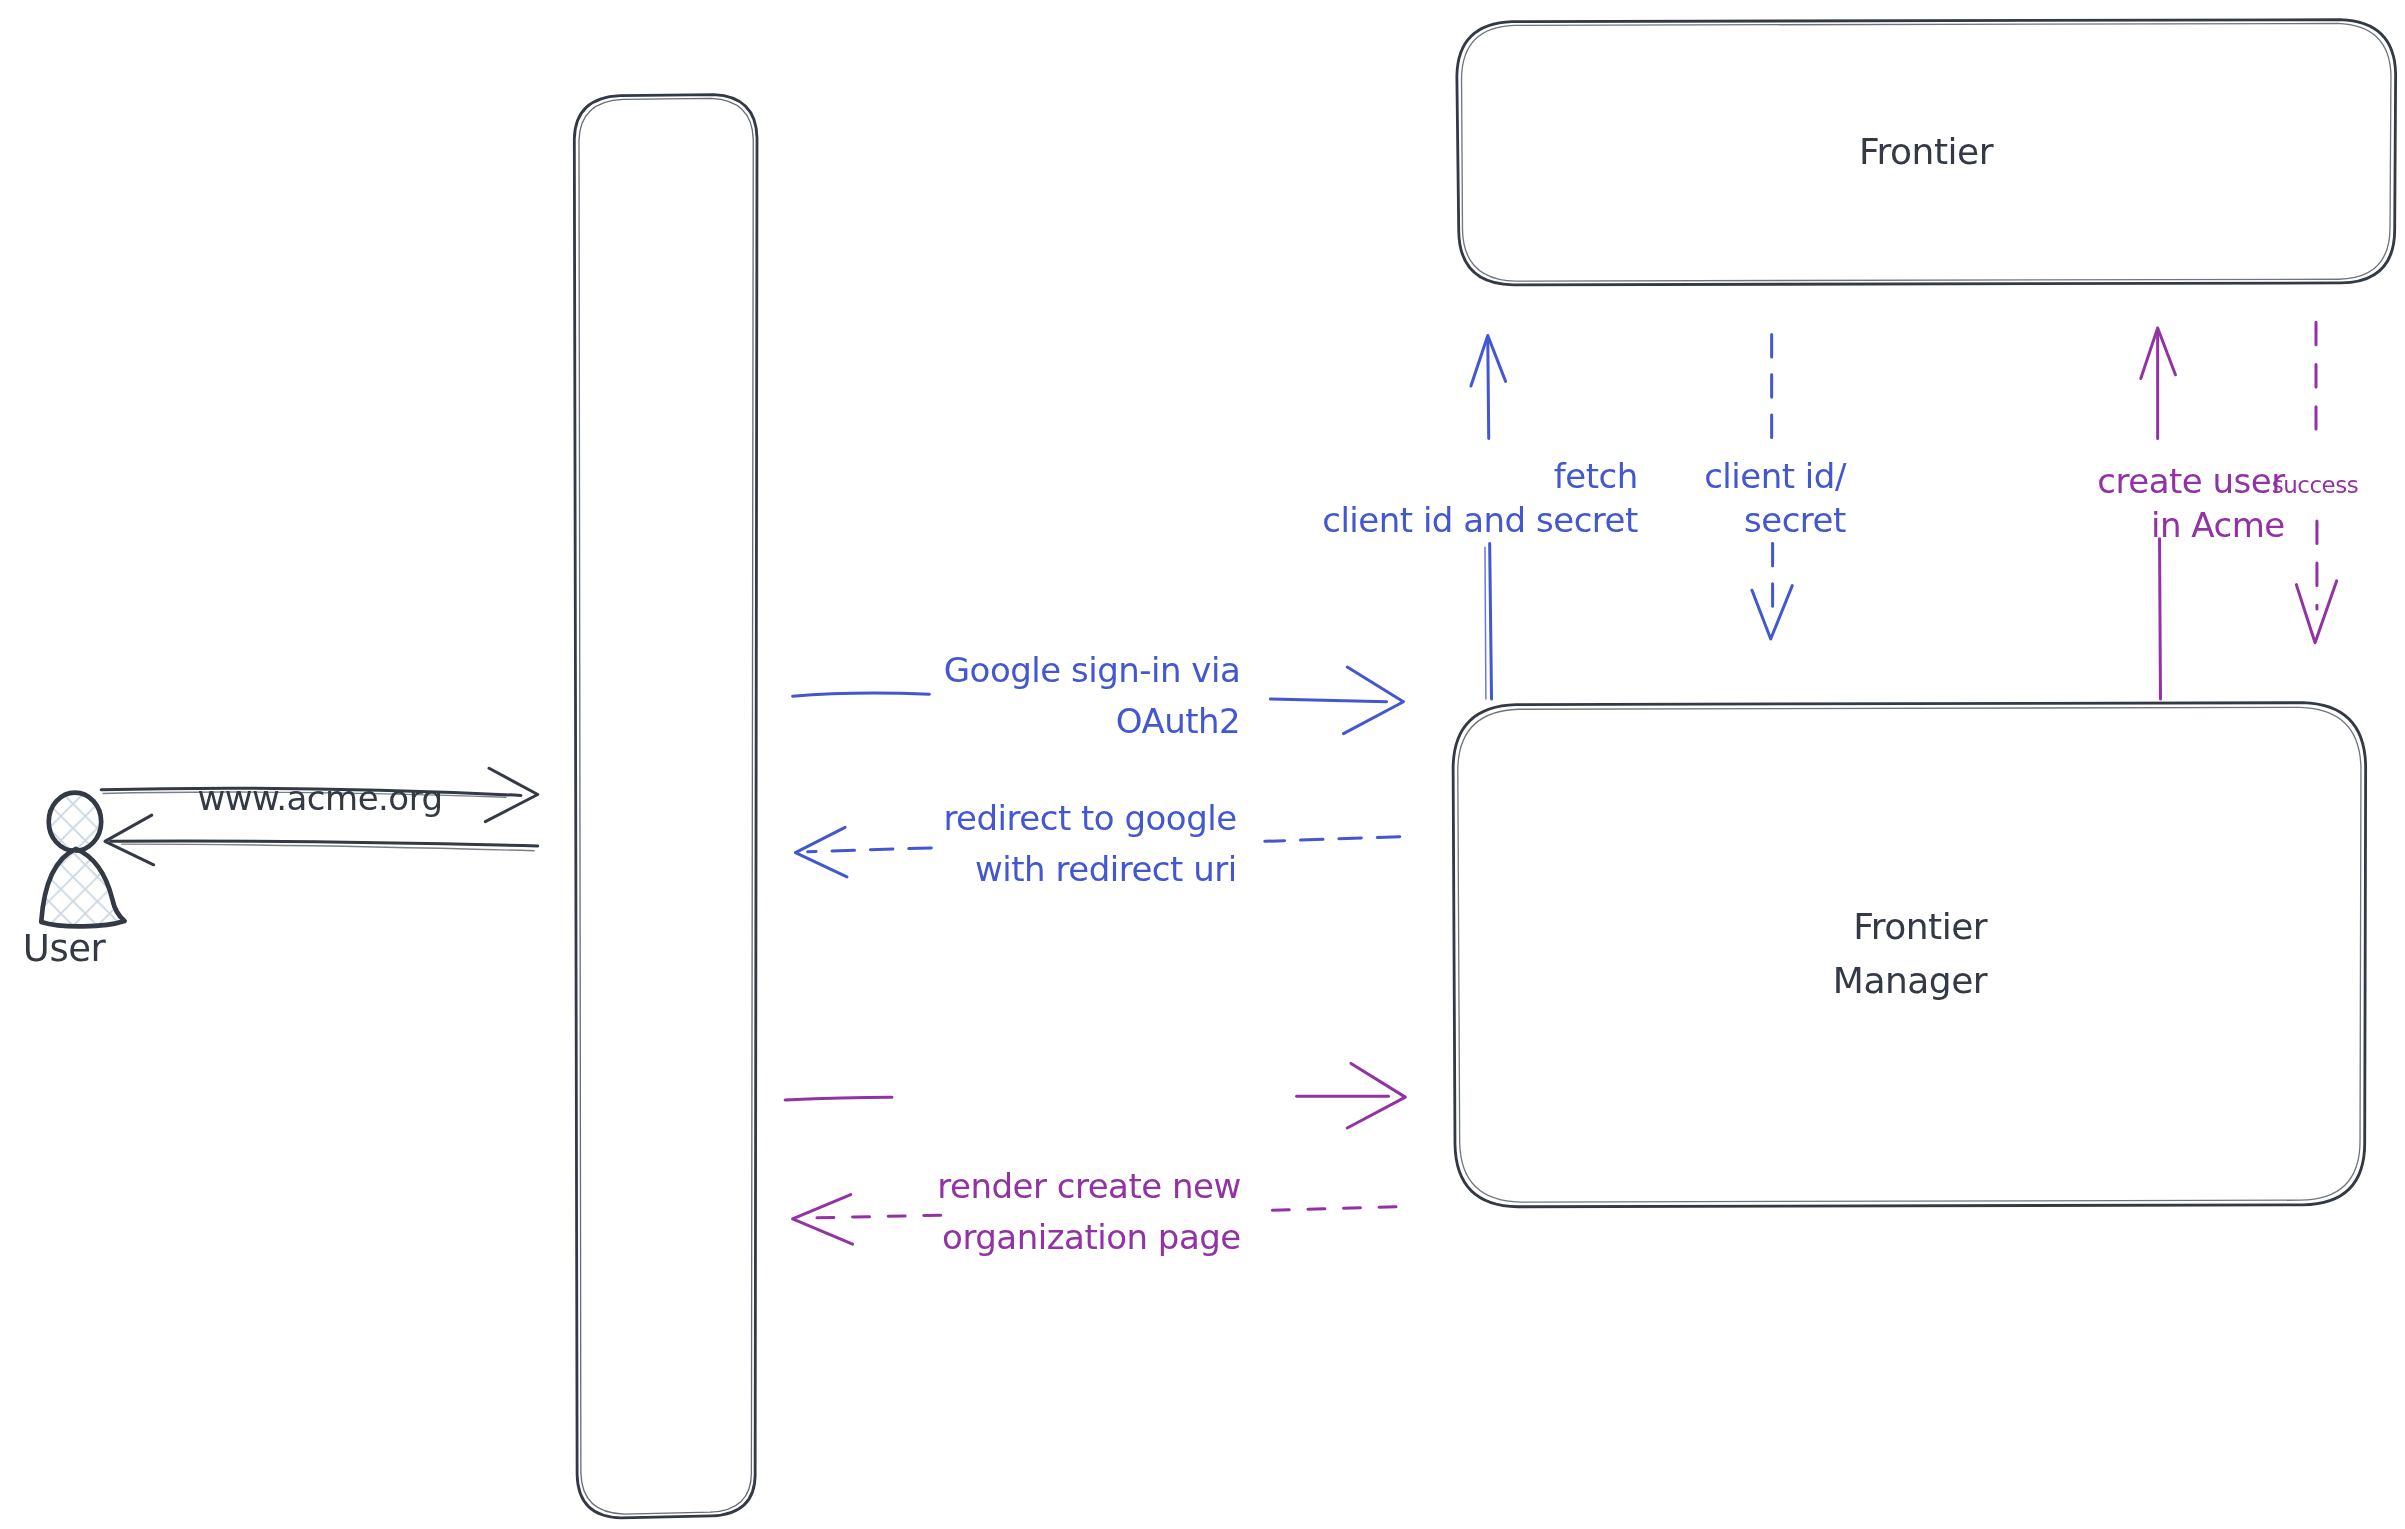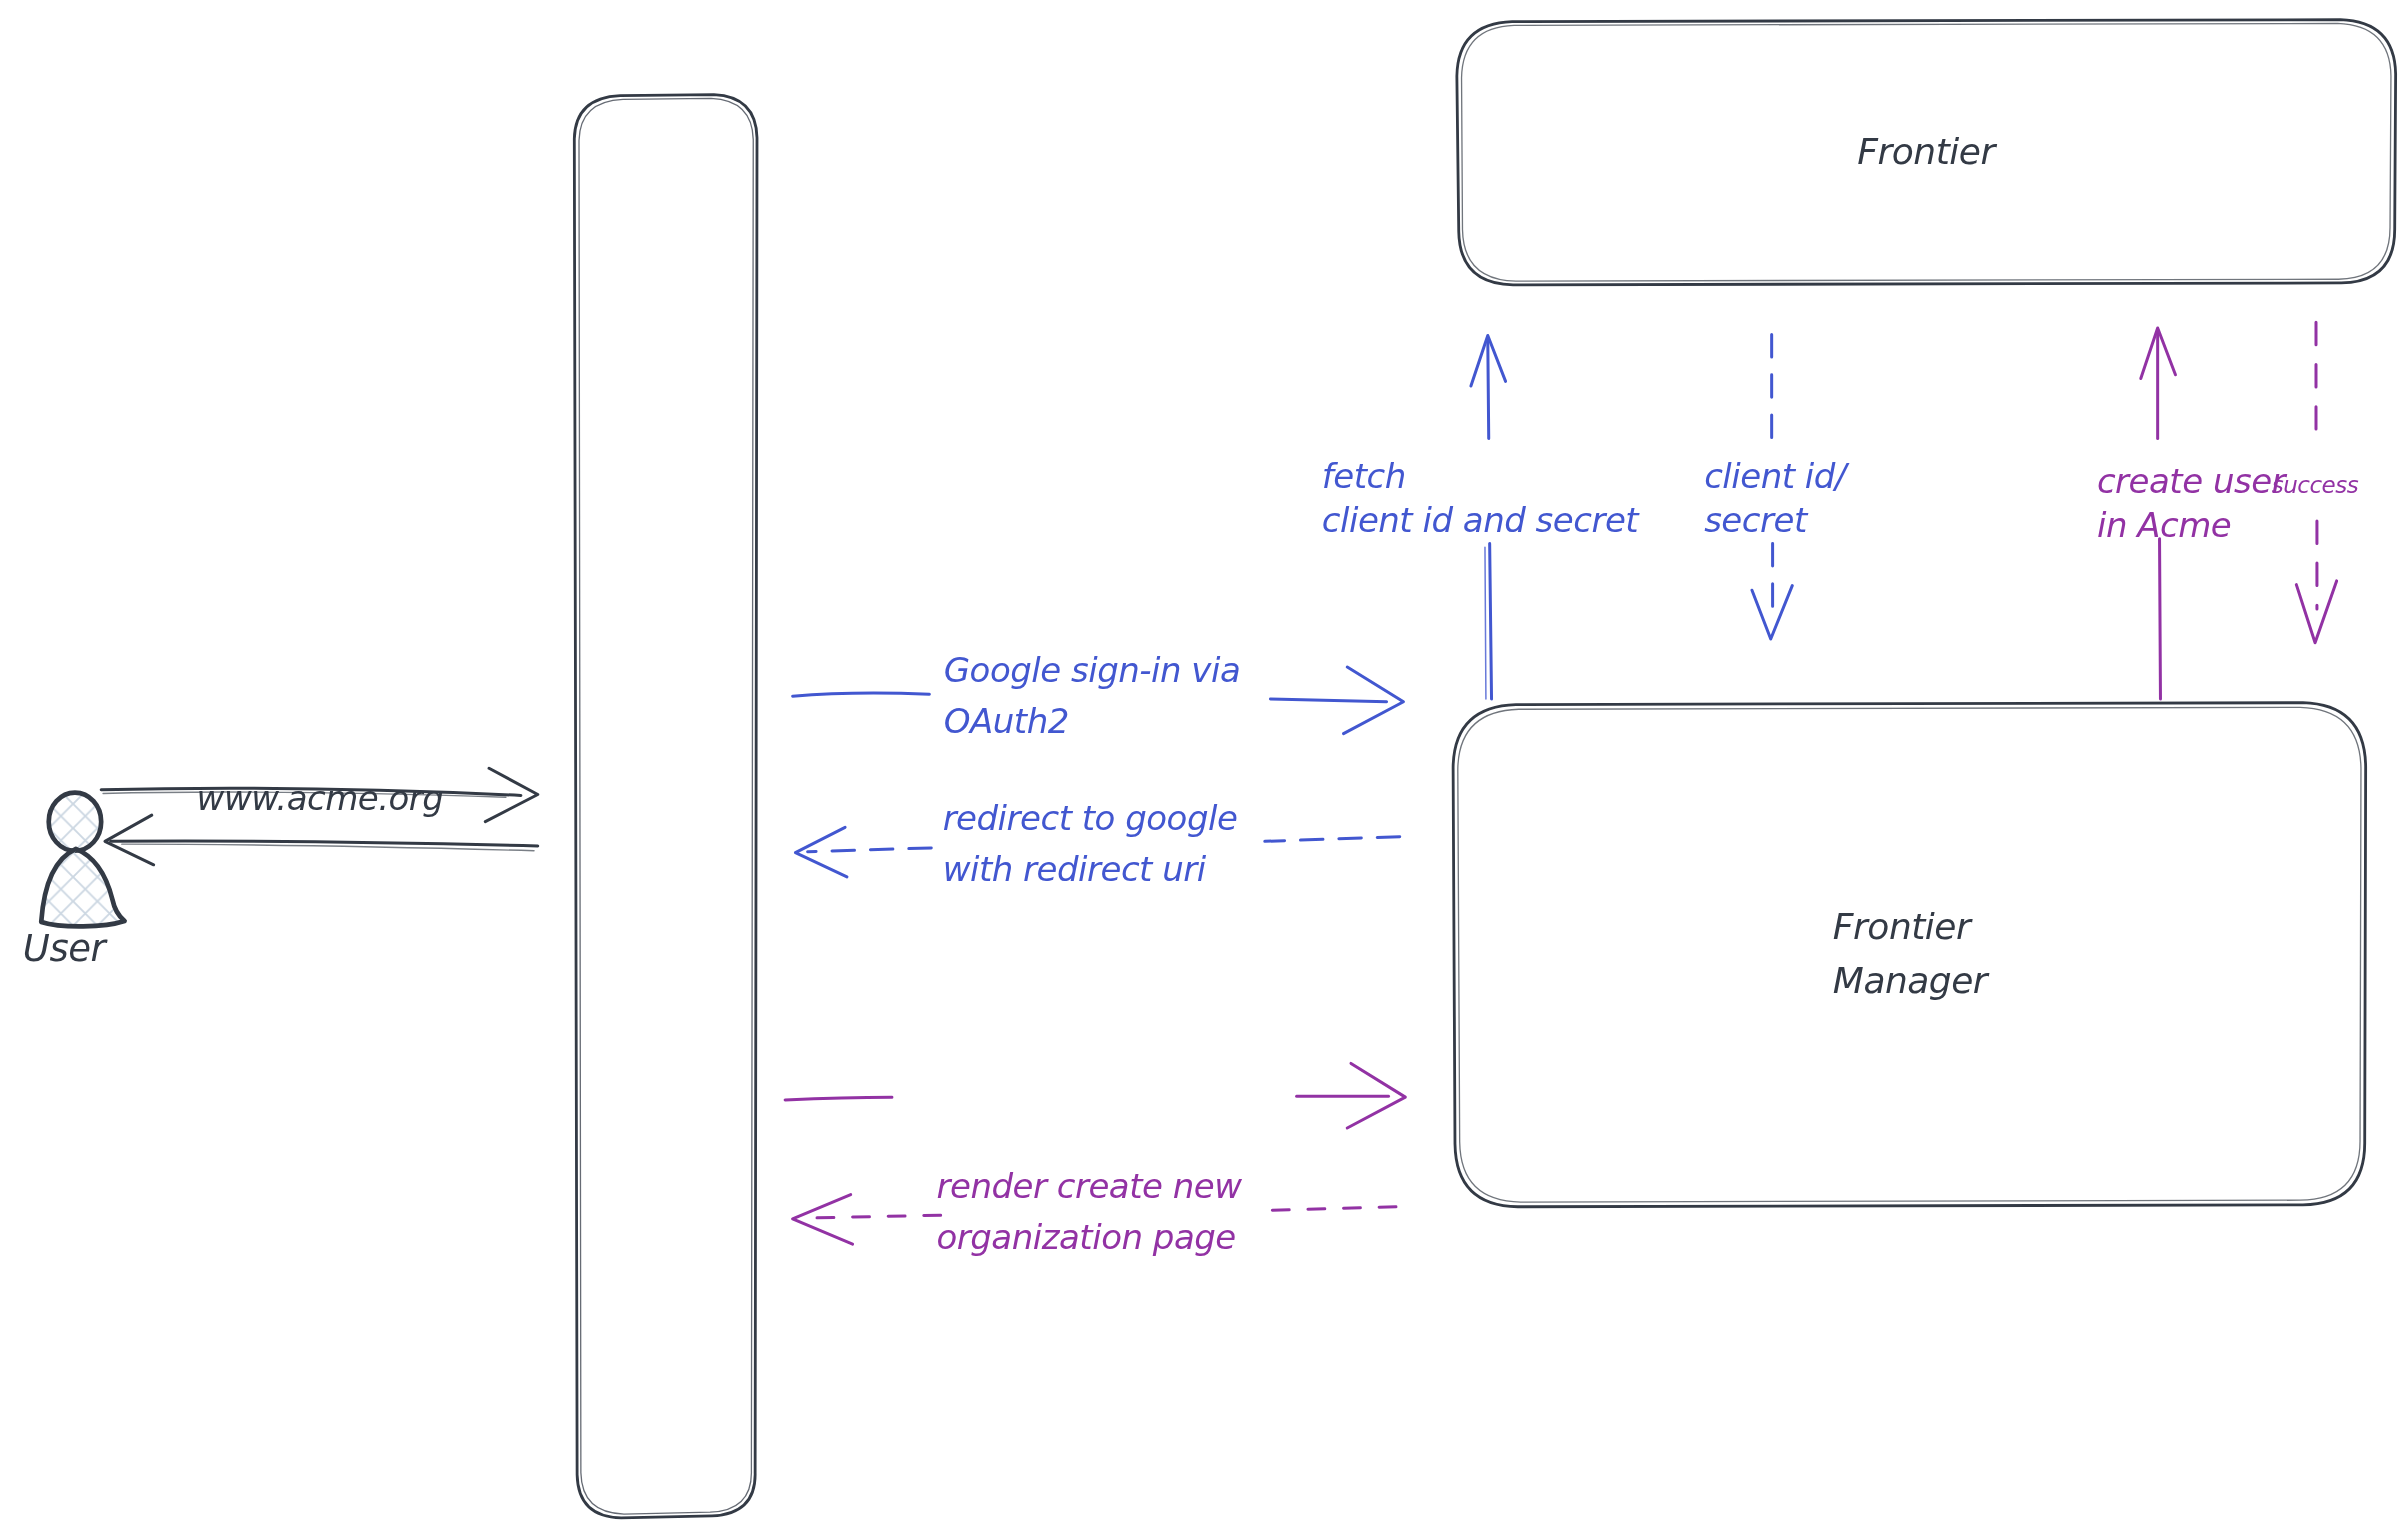--- a/index.html
+++ b/index.html
@@ -6,21 +6,21 @@
   body{width:2405px;height:1530px;position:relative;overflow:hidden;
        font-family:"DejaVu Sans",sans-serif;}
   #canvas{position:absolute;left:0;top:0;width:2405px;height:1530px;}
   svg{position:absolute;left:0;top:0;}
   svg path, svg polyline, svg ellipse{fill:none;stroke-linecap:round;stroke-linejoin:round;}
   .s-dark{stroke:var(--stroke);}
   .s-blue{stroke:var(--blue);}
   .s-purple{stroke:var(--purple);}
   .fill-hatch{fill:url(#hatch);}
   .lbl{position:absolute;transform:translate(-50%,-50%);white-space:pre-line;
-       text-align:left;line-height:1.5;font-size:34px;letter-spacing:-0.5px;font-style:italic;}
+       text-align:right;line-height:1.5;font-size:34px;letter-spacing:-0.5px;}
   .lbl-node{font-size:36px;color:var(--stroke);}
   .c-dark{color:var(--stroke);}
   .c-blue{color:var(--blue);}
   .c-purple{color:var(--purple);}
   .lh-tight{line-height:1.3;}
 </style>
 </head>
 <body>
 
 <div id="canvas">

